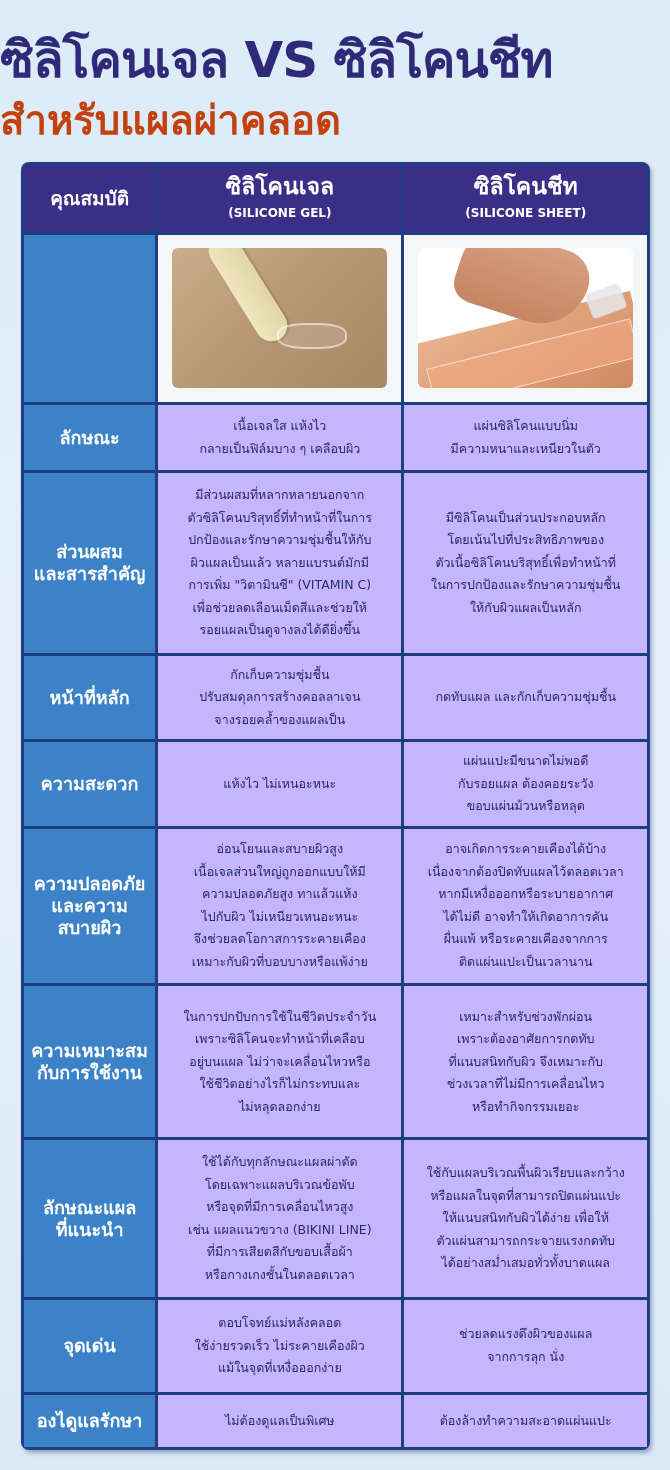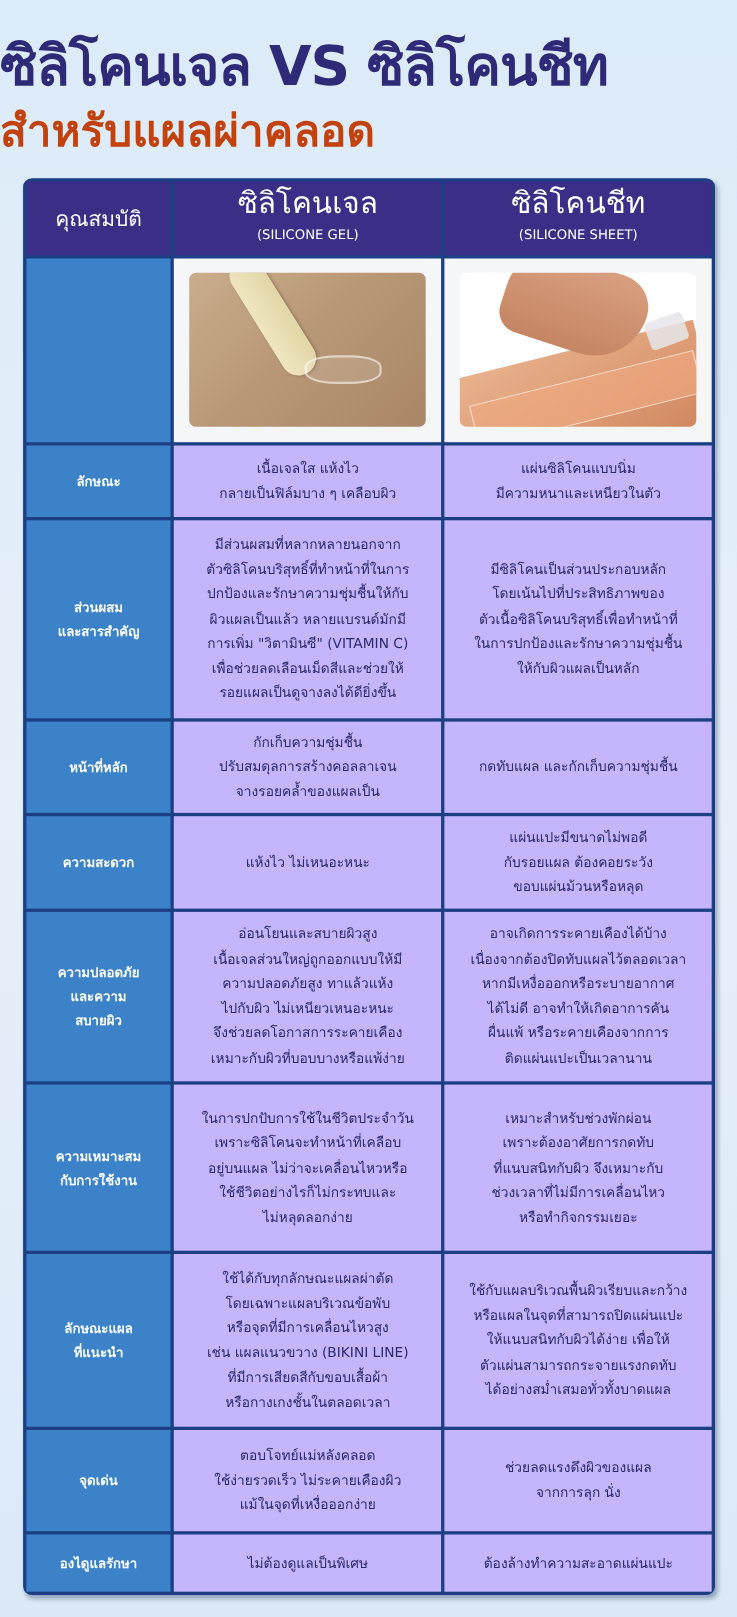--- a/index.html
+++ b/index.html
@@ -24,29 +24,29 @@
   .table-wrap {
     position: absolute; left: 21px; top: 162px; width: 629px; height: 1288px;
     background: #1c3f84;
     border-radius: 8px;
     box-shadow: 2px 3px 4px rgba(20,40,90,0.35);
     padding: 3px;
     overflow: hidden;
   }
   table { border-collapse: separate; border-spacing: 3px 3px; width: 100%; height: 100%; margin: -3px; width: calc(100% + 6px); height: calc(100% + 6px); }
   th {
-    background: #3a2e86; color: #ffffff; font-weight: normal;
+    background: #3a2e86; color: #ffffff; font-weight: bold;
     text-align: center; vertical-align: middle;
   }
   th.prop-h { width: 132px; font-size: 19px; }
-  th .th-th { display: block; font-size: 27px; line-height: 26px; }
+  th .th-th { display: block; font-size: 23px; line-height: 26px; }
   th .th-en { display: block; font-size: 12px; line-height: 20px; margin-top: 4px; }
   td.prop {
     background: #3b82c8; color: #ffffff; font-weight: bold;
-    font-size: 12px; text-align: center; vertical-align: middle;
+    font-size: 18px; text-align: center; vertical-align: middle;
     line-height: 22px; padding: 4px 4px;
   }
   td.val {
     background: #c4b5fd; color: #2b2a6a;
     font-size: 12.5px; line-height: 22.5px;
     text-align: center; vertical-align: middle;
     padding: 6px 8px;
     white-space: pre-line;
   }
   td.img-cell { background: #f4f6f8; padding: 10px 14px; vertical-align: middle; }

